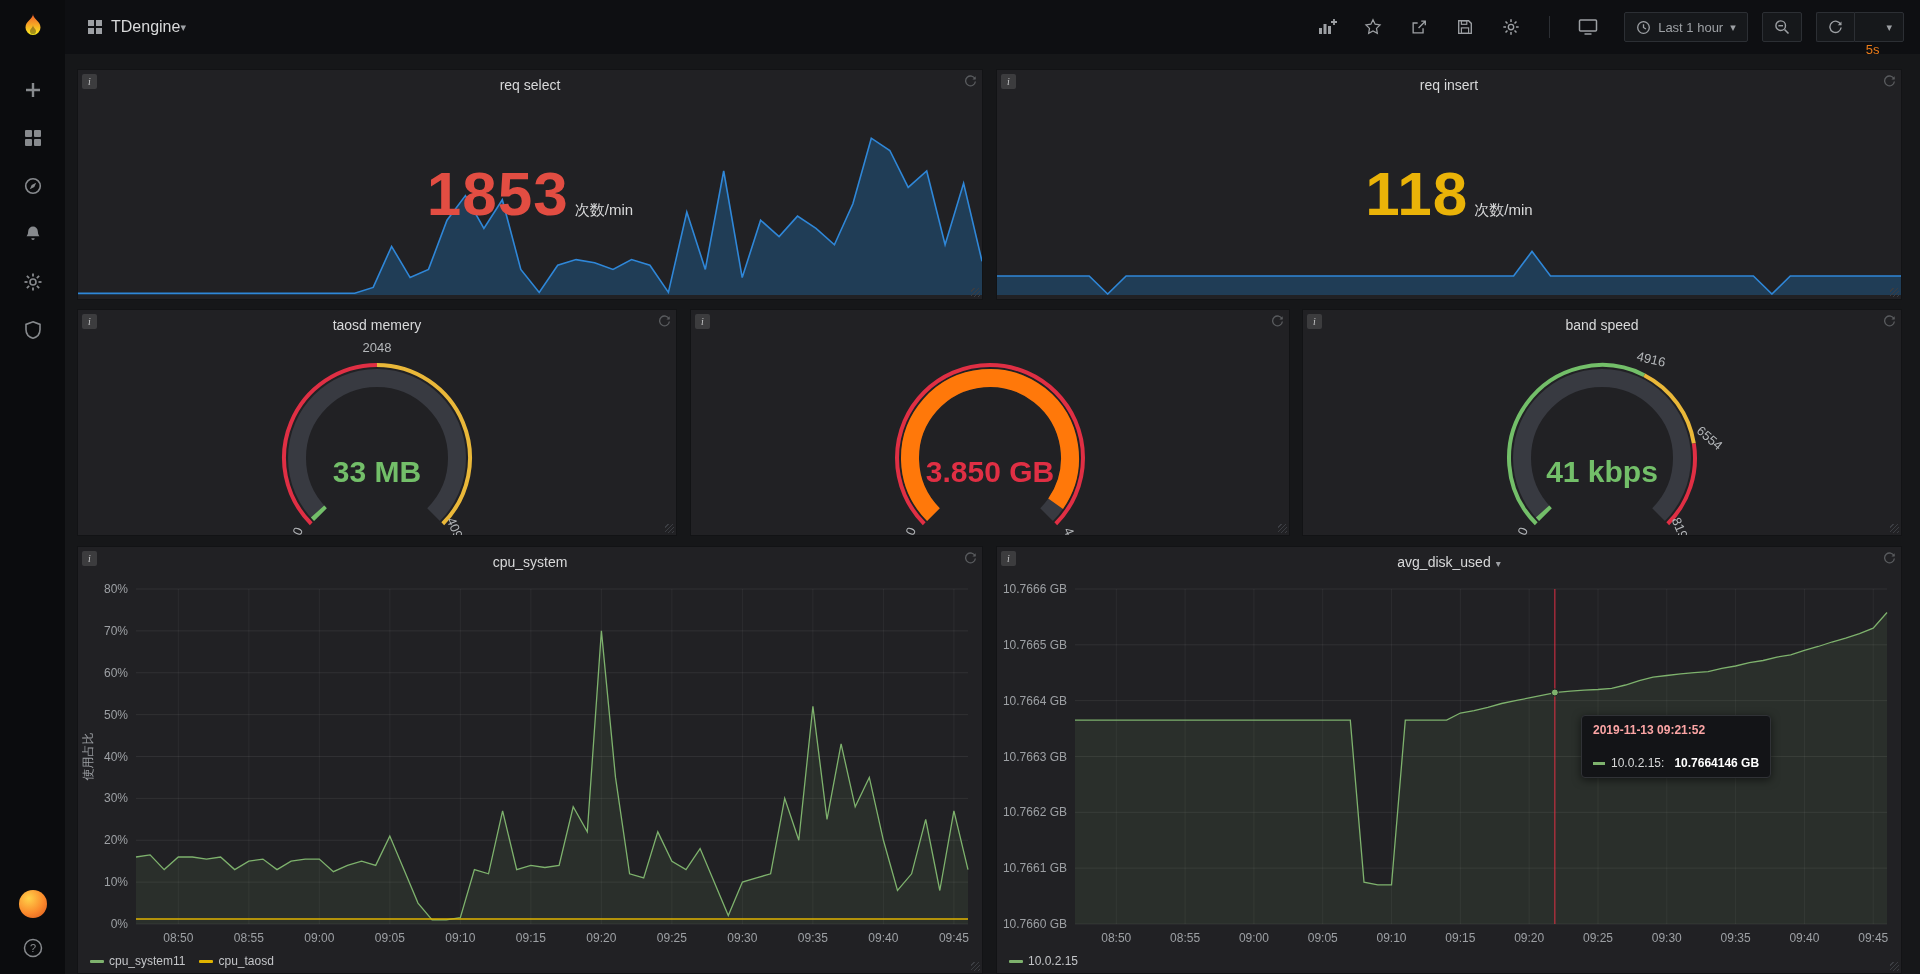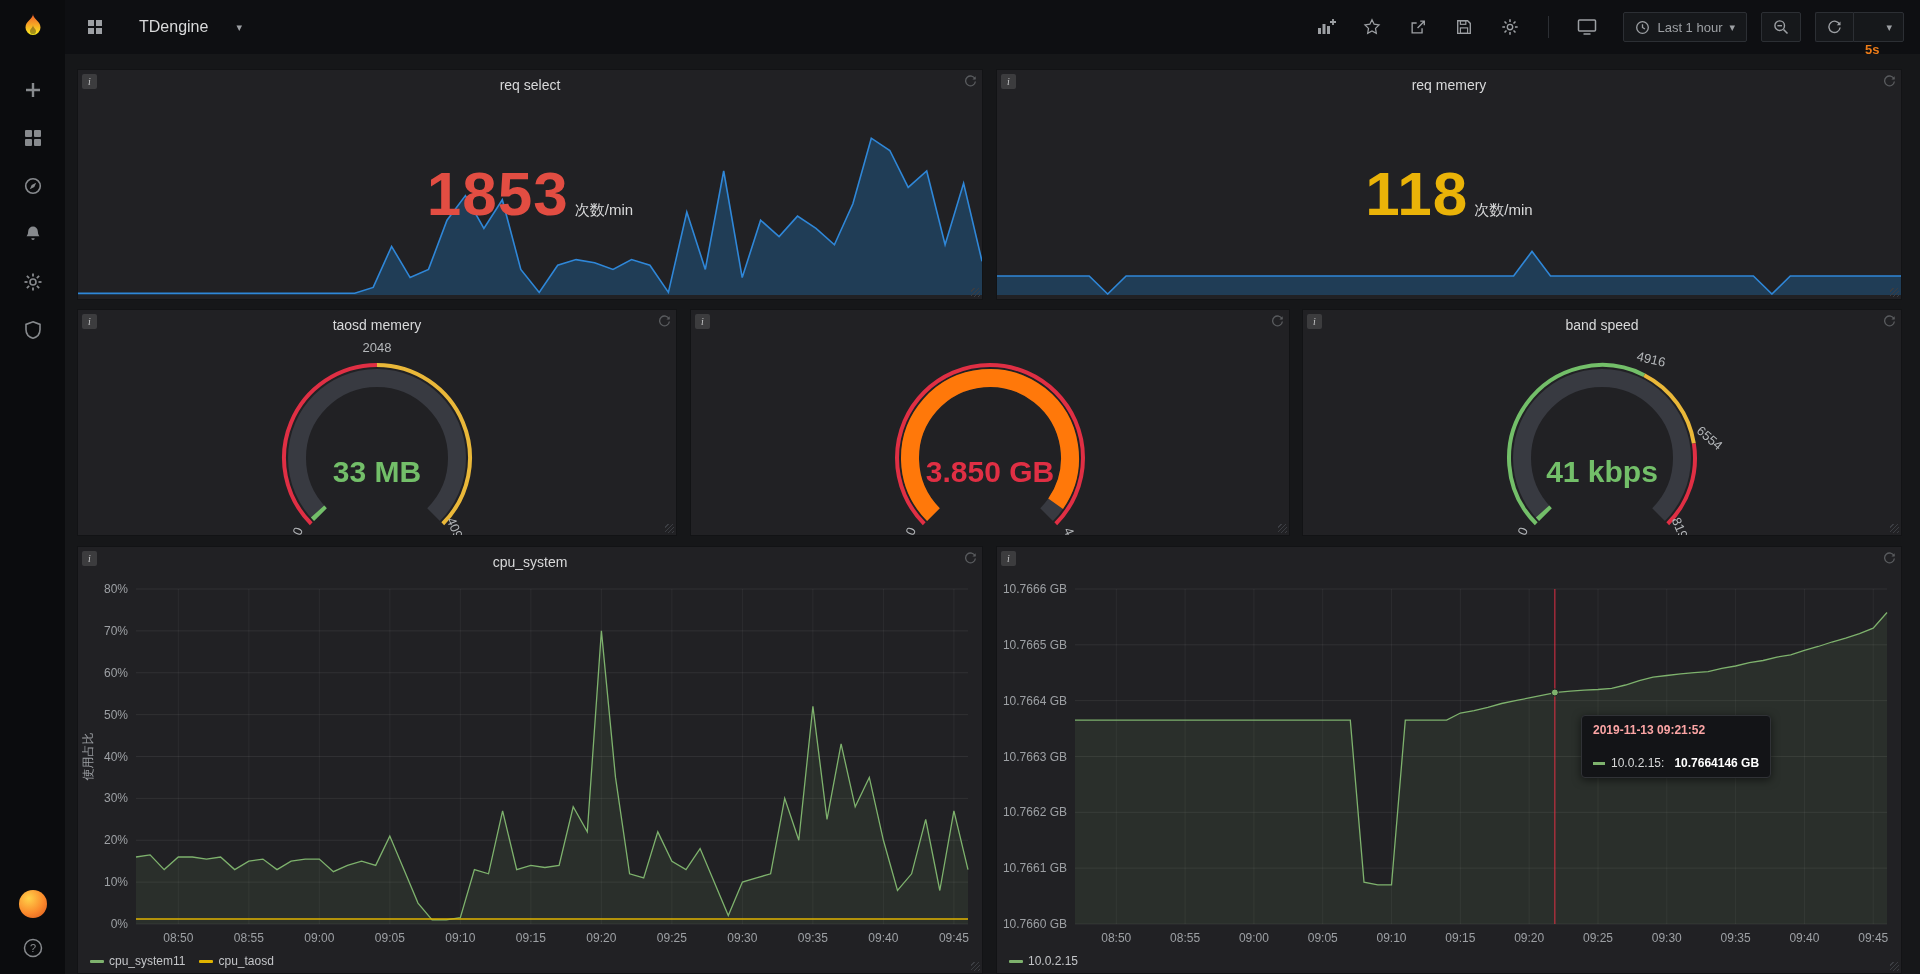--- a/index.html
+++ b/index.html
@@ -13,33 +13,33 @@
   .side-icons { margin-top:30px; display:flex; flex-direction:column; gap:24px; align-items:center; }
   .side-icon { width:24px; height:24px; display:flex; align-items:center; justify-content:center;
     color:#9da0a4; cursor:pointer; opacity:.85; }
   .side-bottom { margin-top:auto; margin-bottom:14px; display:flex; flex-direction:column; gap:18px; align-items:center; }
   .avatar { width:28px; height:28px; border-radius:50%;
     background:radial-gradient(circle at 35% 30%, #ffd24a 0%, #fb8b2c 55%, #d9531e 100%); cursor:pointer; }
 
   
   .navbar { position:absolute; left:65px; right:0; top:0; height:54px; background:#0e0f12;
     display:flex; align-items:center; padding:0 16px 0 14px; z-index:15; }
-  .nav-left { display:flex; align-items:center; gap:28px; }
+  .nav-left { display:flex; align-items:center; gap:0; }
   .dash-title { font-size:16px; color:#d8d9da; cursor:pointer; }
   .caret { color:#9da0a4; font-size:11px; cursor:pointer; }
   .nav-right { margin-left:auto; display:flex; align-items:center; gap:14px; }
   .nav-icon { width:32px; height:30px; display:flex; align-items:center; justify-content:center;
     color:#9da0a4; cursor:pointer; border-radius:2px; }
   .nav-divider { width:1px; height:22px; background:#2c2f34; margin:0 8px; }
   .nav-btn { height:30px; display:flex; align-items:center; gap:7px; padding:0 11px; font-size:13px;
     color:#9da0a4; background:#16181b; border:1px solid #2c2f34; border-radius:2px; cursor:pointer; }
   .btn-group { display:flex; }
   .btn-group .nav-btn:first-child { border-right:none; border-radius:2px 0 0 2px; }
   .btn-group .nav-btn:last-child { border-radius:0 2px 2px 0; }
-  .interval-label { color:#eb7b18; font-weight:700;margin-top:44px; }
+  .interval-label { color:#eb7b18; font-weight:400;margin-top:44px; }
 
   
   .panel { position:absolute; background:#212124; border:1px solid #121315; }
   .panel-header { position:relative; height:30px; }
   .panel-title { position:absolute; left:0; right:0; top:7px; text-align:center; font-size:14px;
     font-weight:500; color:#d8d9da; cursor:pointer; }
   .panel-title .caret { margin-left:5px; font-size:10px; }
   .panel-info { position:absolute; left:4px; top:4px; width:15px; height:15px; font-size:10px;
     font-style:italic; font-family:"Liberation Serif","DejaVu Serif",serif;
     color:#c7c8c9; background:rgba(255,255,255,.12); border-radius:2px;
@@ -260,21 +260,21 @@
       <svg class="spark" width="904" height="170">
           <polygon points="0,170 0.0,168.2 18.4,168.2 36.9,168.2 55.3,168.2 73.8,168.2 92.2,168.2 110.7,168.2 129.1,168.2 147.6,168.2 166.0,168.2 184.5,168.2 202.9,168.2 221.4,168.2 239.8,168.2 258.3,168.2 276.7,168.2 295.2,162.4 313.6,121.4 332.1,152.6 350.5,144.4 369.0,95.2 387.4,70.6 405.9,103.4 424.3,74.7 442.8,144.4 461.2,167.4 479.7,140.3 498.1,134.6 516.6,137.8 535.0,144.4 553.5,134.6 571.9,140.3 590.4,167.4 608.8,87.0 627.3,144.4 645.7,46.0 664.2,152.6 682.6,95.2 701.1,111.6 719.5,91.1 738.0,103.4 756.4,119.8 774.9,78.8 793.3,13.2 811.8,25.5 830.2,62.4 848.7,46.0 867.1,119.8 885.6,58.3 904.0,136.2 904,170" fill="rgba(31,120,193,0.32)"></polygon>
           <polyline points="0.0,168.2 18.4,168.2 36.9,168.2 55.3,168.2 73.8,168.2 92.2,168.2 110.7,168.2 129.1,168.2 147.6,168.2 166.0,168.2 184.5,168.2 202.9,168.2 221.4,168.2 239.8,168.2 258.3,168.2 276.7,168.2 295.2,162.4 313.6,121.4 332.1,152.6 350.5,144.4 369.0,95.2 387.4,70.6 405.9,103.4 424.3,74.7 442.8,144.4 461.2,167.4 479.7,140.3 498.1,134.6 516.6,137.8 535.0,144.4 553.5,134.6 571.9,140.3 590.4,167.4 608.8,87.0 627.3,144.4 645.7,46.0 664.2,152.6 682.6,95.2 701.1,111.6 719.5,91.1 738.0,103.4 756.4,119.8 774.9,78.8 793.3,13.2 811.8,25.5 830.2,62.4 848.7,46.0 867.1,119.8 885.6,58.3 904.0,136.2" fill="none" stroke="#2f87d8" stroke-width="1.6"></polyline>
         </svg>
     </div>
   </div>
 
   <div class="panel" style="left:996px; top:69px; width:906px; height:231px;">
     <div class="panel-header">
       <span class="panel-info">i</span>
-      <div class="panel-title"><span>req memery</span></div>
+      <div class="panel-title"><span>req insert</span></div>
       <span class="panel-spinner">
         <svg class="icon" width="13" height="13" viewBox="0 0 16 16">
             <path d="M13.6 5A6 6 0 1 0 14 8" fill="none" stroke="#5a5c5f" stroke-width="1.6"></path>
             <path d="M14.4 1.6v4h-4z" fill="#5a5c5f"></path>
           </svg>
       </span>
     </div>
     <div class="panel-body">
       <div class="stat">
         <span class="stat-value" style="color: #eab308;">118</span><span class="stat-unit">次数/min</span>
@@ -429,20 +429,21 @@
             <span class="legend-dash" style="background: rgb(224, 180, 0);"></span>
             <span>cpu_taosd</span>
           </span>
         </div>
     </div>
   </div>
 
   <div class="panel" style="left:996px; top:546px; width:906px; height:428px;">
     <div class="panel-header">
       <span class="panel-info">i</span>
+      <div class="panel-title"><span>avg_disk_used</span><span class="caret">▾</span></div>
       <span class="panel-spinner">
         <svg class="icon" width="13" height="13" viewBox="0 0 16 16">
             <path d="M13.6 5A6 6 0 1 0 14 8" fill="none" stroke="#5a5c5f" stroke-width="1.6"></path>
             <path d="M14.4 1.6v4h-4z" fill="#5a5c5f"></path>
           </svg>
       </span>
     </div>
     <div class="panel-body">
       <svg width="904" height="396">
           <line x1="119.28813559322035" x2="119.28813559322035" y1="12" y2="347" stroke="rgba(255,255,255,0.05)"></line>

